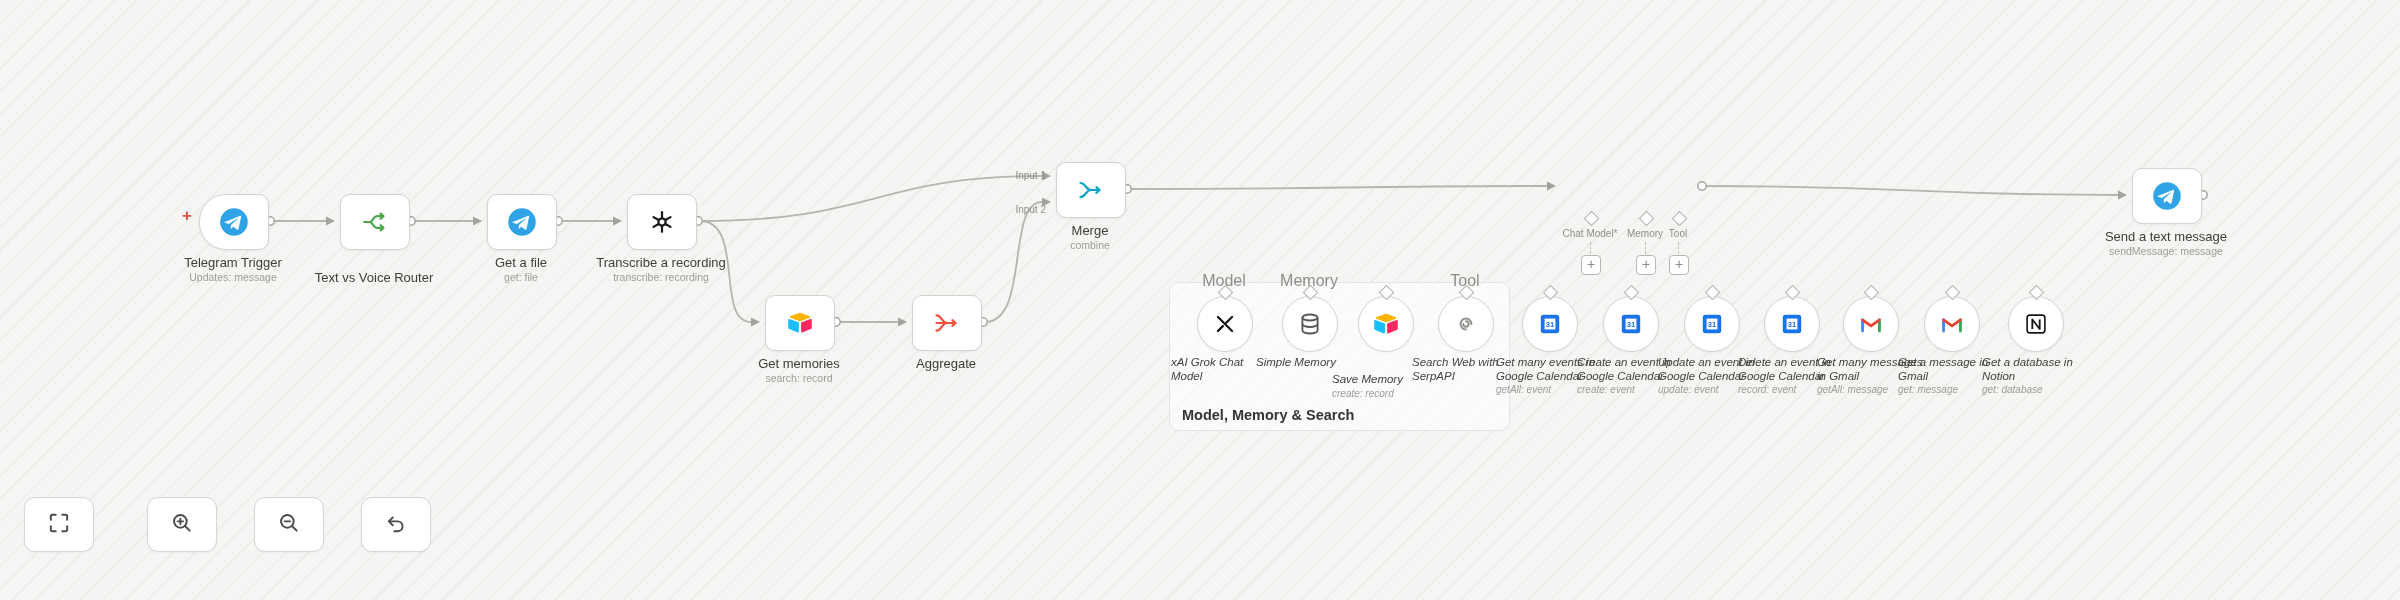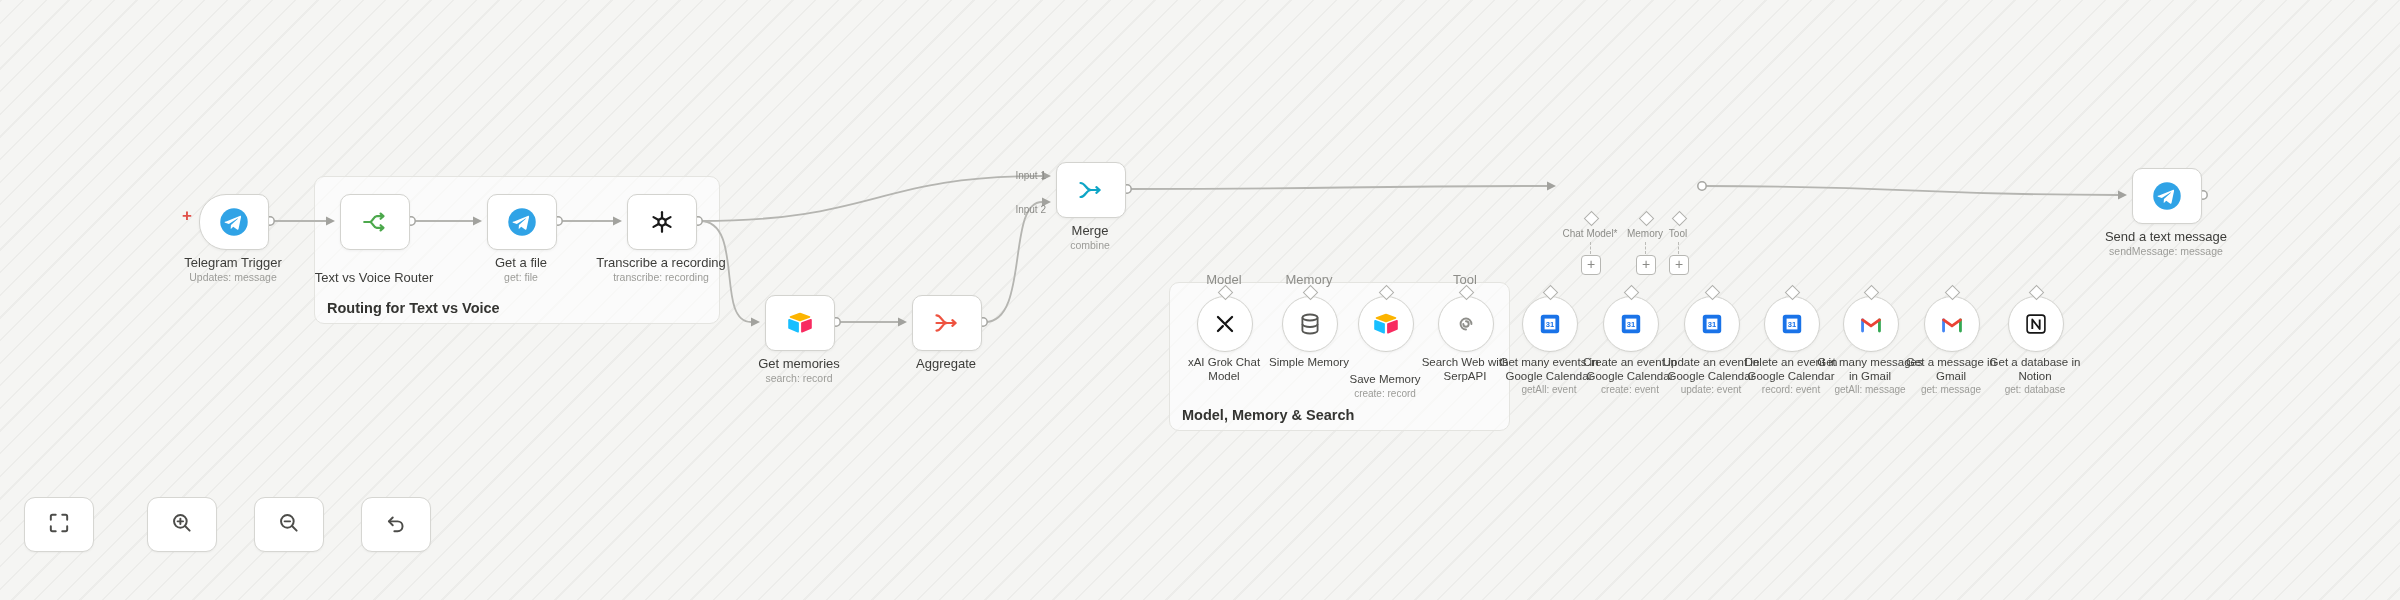--- a/index.html
+++ b/index.html
@@ -27,25 +27,25 @@
   .agent{position:absolute;background:#fff;border:1.7px solid #d3d3cf;border-radius:10px;display:flex;align-items:center;
          justify-content:center;gap:9px;box-shadow:0 1px 3px rgba(0,0,0,0.05);z-index:3;cursor:pointer;}
   .agent-title{font-size:13.5px;font-weight:600;color:#3a3a37;}
   .diamond{position:absolute;width:9px;height:9px;background:#fff;border:1.4px solid #b1b1ad;transform:rotate(45deg);z-index:3;}
   .conn-label{position:absolute;font-size:10px;color:#8d8d89;white-space:nowrap;transform:translateX(-50%);z-index:3;}
   .dash{position:absolute;width:0;border-left:1.5px dashed #bcbcb8;z-index:2;}
   .plusbox{position:absolute;width:18px;height:18px;border:1.5px solid #b7b7b3;border-radius:4px;background:#fff;color:#8a8a86;
            font-size:14px;line-height:16px;text-align:center;z-index:3;cursor:pointer;}
   .tool{position:absolute;width:54px;height:54px;border-radius:50%;background:#fff;border:1.7px solid #d3d3cf;
         display:flex;align-items:center;justify-content:center;box-shadow:0 1px 3px rgba(0,0,0,0.05);z-index:3;cursor:pointer;}
-  .tool-label{position:absolute;width:106px;text-align:center;z-index:2;pointer-events:none;}
+  .tool-label{position:absolute;width:106px;z-index:2;pointer-events:none;font-style:italic;}
   .tool-name{font-size:11.5px;font-weight:500;color:#42423f;line-height:13.5px;}
   .tool-sub{font-size:10px;color:#9c9c98;line-height:12px;margin-top:1px;}
   .tool-sub:empty{display:none;}
-  .top-label{position:absolute;width:80px;text-align:center;font-size:13px;color:#8d8d89;z-index:2;}
+  .top-label{position:absolute;width:80px;text-align:center;font-size:16px;color:#8d8d89;z-index:2;}
   .top-label:empty{display:none;}
   .pin{position:absolute;color:#e0514a;font-size:17px;font-weight:700;z-index:3;}
   .ctrl{position:absolute;top:497px;width:68px;height:53px;background:#fff;border:1.6px solid #d6d6d2;border-radius:11px;
         display:flex;align-items:center;justify-content:center;z-index:6;cursor:pointer;box-shadow:0 1px 2px rgba(0,0,0,0.04);}
 </style>
 </head>
 <body>
 
 <div id="stage">
   <svg id="edges-svg" width="2400" height="600" viewBox="0 0 2400 600">
@@ -70,23 +70,20 @@
       <circle cx="270" cy="221" r="4.2" class="port"></circle>
       <circle cx="411" cy="221" r="4.2" class="port"></circle>
       <circle cx="558" cy="221" r="4.2" class="port"></circle>
       <circle cx="698" cy="221" r="4.2" class="port"></circle>
       <circle cx="836" cy="322" r="4.2" class="port"></circle>
       <circle cx="983" cy="322" r="4.2" class="port"></circle>
       <circle cx="1127" cy="189" r="4.2" class="port"></circle>
       <circle cx="2203" cy="195" r="4.2" class="port"></circle>
       <circle cx="1702" cy="186" r="4.2" class="port"></circle>
     </svg>
-<div class="group" style="left: 314px; top: 176px; width: 404px; height: 146px;">
-      <div class="group-label">Routing for Text vs Voice</div>
-    </div>
     <div class="group" style="left: 1169px; top: 282px; width: 339px; height: 147px;">
       <div class="group-label">Model, Memory &amp; Search</div>
     </div>
     <div class="node trigger" style="left: 199px; top: 194px;">
       <span class="node-icon">
         <svg viewBox="0 0 24 24" width="30" height="30">
           <circle cx="12" cy="12" r="11" fill="#30A3E6"></circle>
           <path d="M5.2 11.7l11.4-4.6c.7-.28 1.25.2 1 1.15l-1.95 9.2c-.15.68-.6.85-1.2.53l-3.05-2.25-1.47 1.42c-.16.16-.3.3-.6.3l.22-3.05 5.55-5.02c.24-.21-.05-.33-.37-.12l-6.86 4.32-2.96-.93c-.64-.2-.65-.64.27-.99z" fill="#fff"></path>
         </svg>
       </span>

